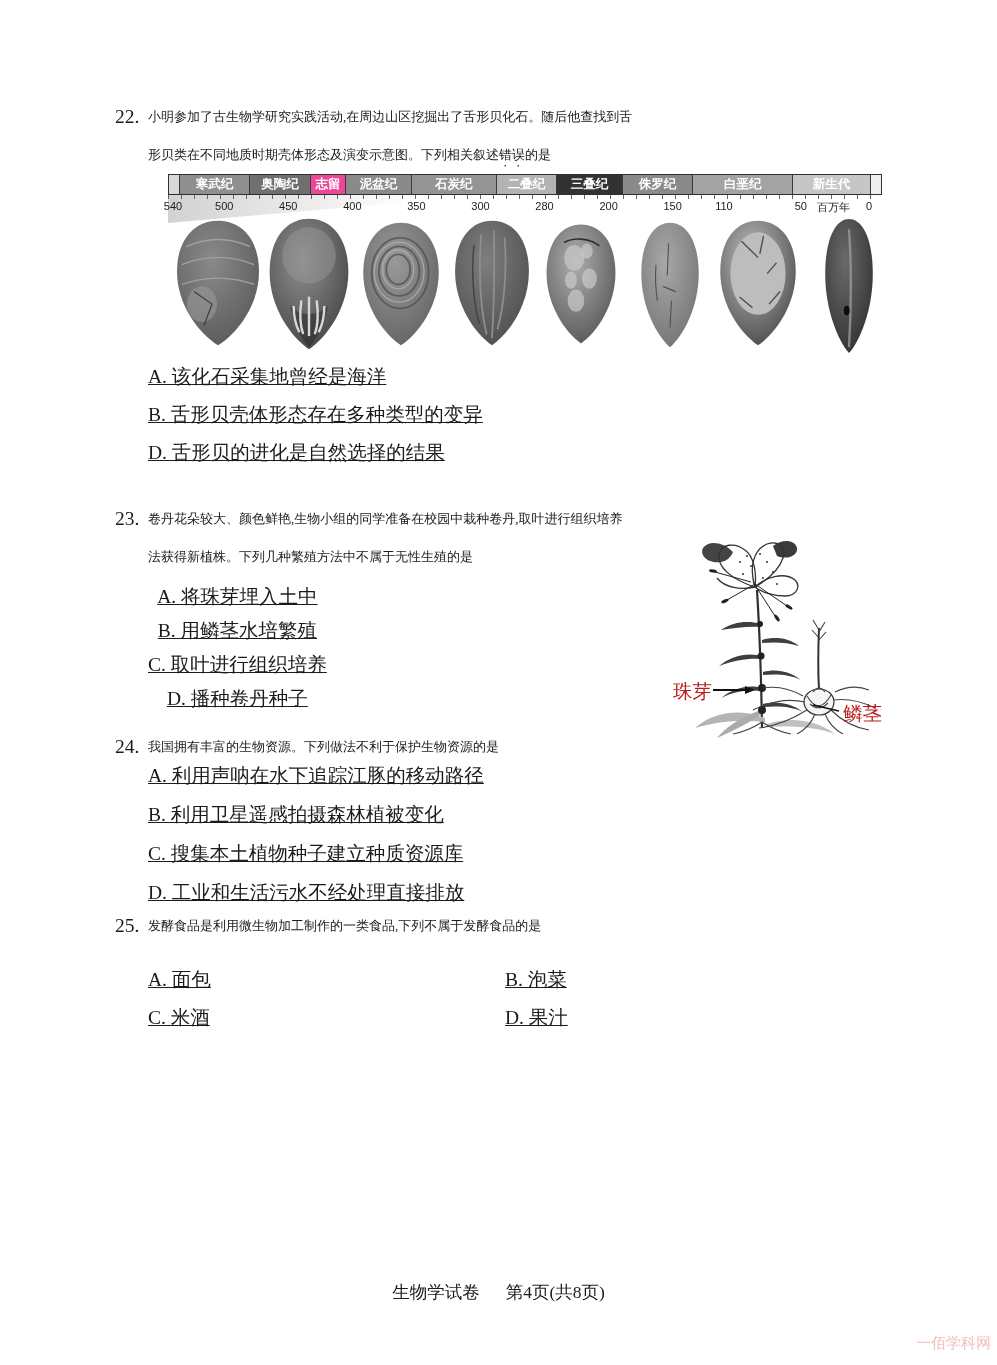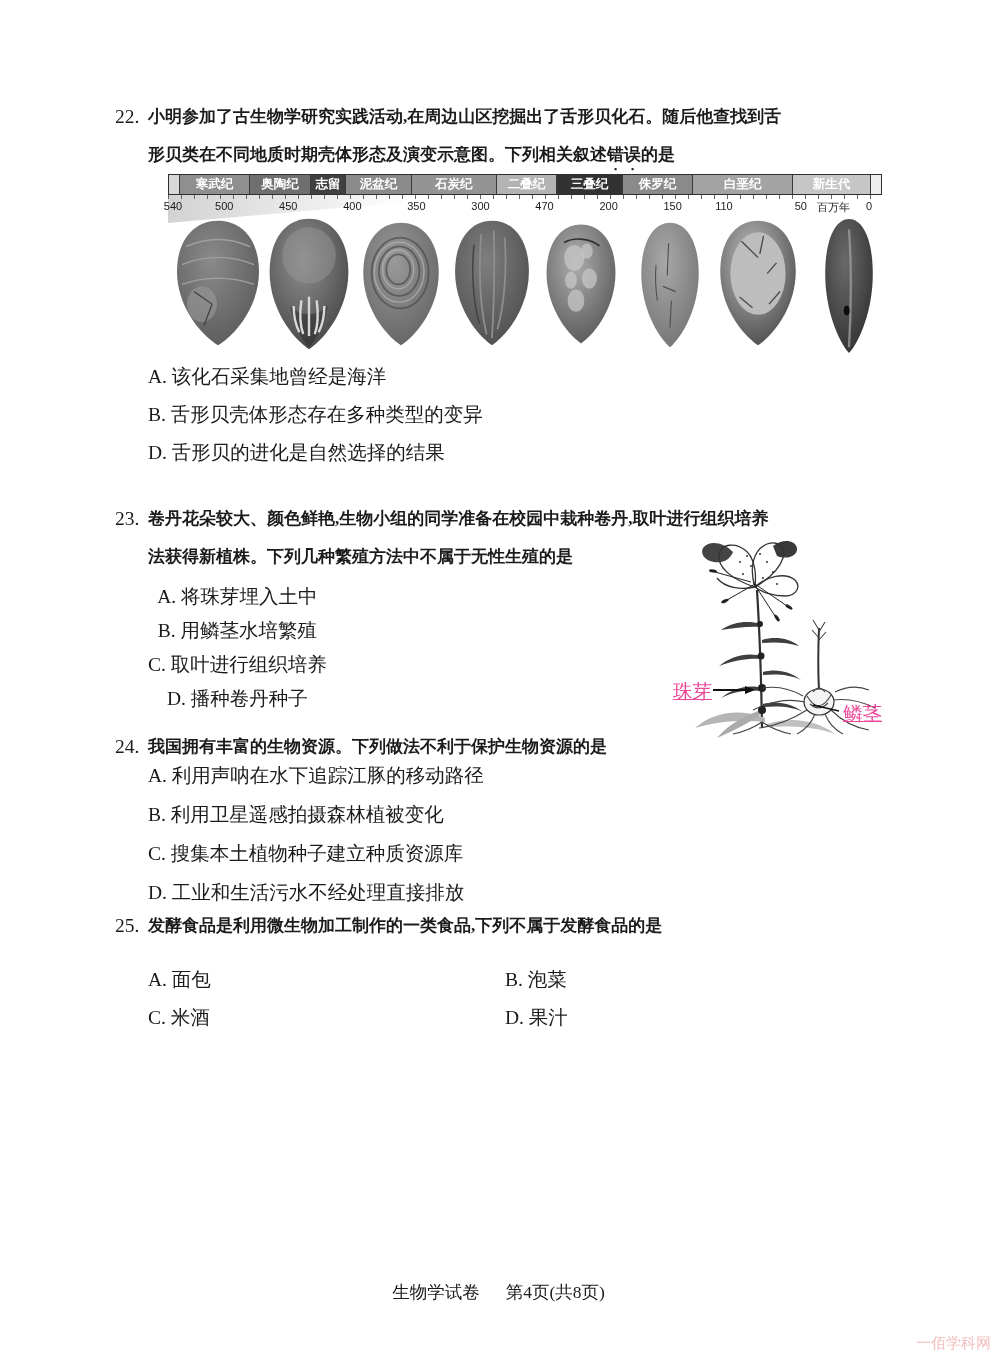--- a/index.html
+++ b/index.html
@@ -1,25 +1,25 @@
 <!DOCTYPE html>
 <html><head>
 <meta charset="utf-8">
 <style>
   html,body{margin:0;padding:0;background:#ffffff;}
   .page{position:relative;width:997px;height:1365px;background:#ffffff;overflow:hidden;
         font-family:"Liberation Serif","DejaVu Serif",serif;color:#1b1b1b;}
   .q{position:absolute;left:115px;width:790px;}
   .qnum{position:absolute;left:0;top:0;line-height:38px;font-size:19.5px;}
-  .qtext{margin-left:33px;font-size:17px;font-weight:bold;}
+  .qtext{margin-left:33px;font-size:13px;}
   .qline{line-height:38px;white-space:nowrap;}
   .emph{text-emphasis:filled dot;-webkit-text-emphasis:filled dot;
         text-emphasis-position:under right;-webkit-text-emphasis-position:under;}
   .opts{position:absolute;left:148px;font-size:19.5px;}
-  .opt{white-space:nowrap;}
+  .opt{white-space:nowrap;text-decoration:underline;}
   
   .timeline-fig{position:absolute;left:168px;top:174px;width:714px;height:180px;}
   .shadow-wedge{position:absolute;left:0;top:21px;width:320px;height:28px;
       background:linear-gradient(100deg,#c6c6c6,rgba(255,255,255,0) 75%);
       clip-path:polygon(0 0,100% 0,0 100%);opacity:.8;}
   .tl-bar{position:absolute;left:0;top:0;width:100%;height:21px;display:flex;
       border:1px solid #2f2f2f;box-sizing:border-box;}
   .seg{display:flex;align-items:center;justify-content:center;color:#ffffff;
       font-family:"Liberation Sans","DejaVu Sans",sans-serif;font-weight:bold;
       font-size:12.5px;white-space:nowrap;overflow:hidden;border-left:1px solid #3a3a3a;}
@@ -36,21 +36,21 @@
   .ts{stroke:#8e8e8e;fill:none;stroke-width:2;}
   .ts2{stroke:#3f3f3f;fill:none;stroke-width:1.5;}
   .tm{fill:#c6c6c6;opacity:.75;}
   .tc{stroke:#4d4d4d;fill:none;stroke-width:1.5;}
   .td{stroke:#3c3c3c;fill:none;stroke-width:1.2;}
   .td2{stroke:#2f2f2f;fill:none;stroke-width:2;}
   .tw{stroke:#d8d8d8;fill:none;stroke-width:2.5;}
   .tw2{stroke:#9b9b9b;fill:none;stroke-width:4;opacity:.8;}
   
   .lily-fig{position:absolute;left:655px;top:532px;width:240px;height:210px;}
-  .lily-label{position:absolute;font-size:19.5px;color:#ec4899;white-space:nowrap;text-decoration:underline;}
+  .lily-label{position:absolute;font-size:19.5px;color:#b91c1c;white-space:nowrap;}
   .sk{stroke:#333;fill:none;stroke-width:1.3;}
   .sk2{stroke:#444;fill:none;stroke-width:1.1;}
   
   .footer{position:absolute;left:0;right:0;top:1280px;text-align:center;font-size:17.5px;}
   .footer .fsep{display:inline-block;width:26px;}
   .watermark{position:absolute;right:6px;top:1334px;font-size:15px;color:#f2bcbc;
       font-family:"Liberation Sans","DejaVu Sans",sans-serif;}
 </style>
 </head>
 <body>
@@ -64,39 +64,39 @@
       <div class="qline"><span>形贝类在不同地质时期壳体形态及演变示意图。下列相关叙述</span><span class="emph">错误</span><span>的是</span></div>
     </div>
   </div>
 
   <div class="timeline-fig">
     <div class="shadow-wedge"></div>
     <div class="tl-bar" id="tl-bar">
         <span class="seg" style="flex-grow: 1.4; flex-basis: 0px; background: rgb(216, 216, 216);"></span>
         <span class="seg" style="flex-grow: 9.9; flex-basis: 0px; background: rgb(143, 143, 143);">寒武纪</span>
         <span class="seg" style="flex-grow: 8.5; flex-basis: 0px; background: rgb(111, 111, 111);">奥陶纪</span>
-        <span class="seg" style="flex-grow: 4.9; flex-basis: 0px; background: #404040;">志留</span>
+        <span class="seg" style="flex-grow: 4.9; flex-basis: 0px; background: #ec4899;">志留</span>
         <span class="seg" style="flex-grow: 9.2; flex-basis: 0px; background: rgb(138, 138, 138);">泥盆纪</span>
         <span class="seg" style="flex-grow: 12; flex-basis: 0px; background: rgb(148, 148, 148);">石炭纪</span>
         <span class="seg" style="flex-grow: 8.5; flex-basis: 0px; background: rgb(179, 179, 179);">二叠纪</span>
         <span class="seg" style="flex-grow: 9.2; flex-basis: 0px; background: rgb(50, 50, 50);">三叠纪</span>
         <span class="seg" style="flex-grow: 9.9; flex-basis: 0px; background: rgb(138, 138, 138);">侏罗纪</span>
         <span class="seg" style="flex-grow: 14.1; flex-basis: 0px; background: rgb(163, 163, 163);">白垩纪</span>
         <span class="seg" style="flex-grow: 11; flex-basis: 0px; background: rgb(198, 198, 198);">新生代</span>
         <span class="seg" style="flex-grow: 1.4; flex-basis: 0px; background: rgb(238, 238, 238);"></span>
       </div>
     <div class="tl-tickstrip"></div>
     <div class="tl-ticks" id="tl-ticks">
         <span class="tick-label" style="left: 0.7%;">540</span>
         <span class="tick-label" style="left: 7.87778%;">500</span>
         <span class="tick-label" style="left: 16.85%;">450</span>
         <span class="tick-label" style="left: 25.8222%;">400</span>
         <span class="tick-label" style="left: 34.7944%;">350</span>
         <span class="tick-label" style="left: 43.7667%;">300</span>
-        <span class="tick-label" style="left: 52.7389%;">470</span>
+        <span class="tick-label" style="left: 52.7389%;">280</span>
         <span class="tick-label" style="left: 61.7111%;">200</span>
         <span class="tick-label" style="left: 70.6833%;">150</span>
         <span class="tick-label" style="left: 77.8611%;">110</span>
         <span class="tick-label" style="left: 88.6278%;">50</span>
         <span class="tick-label" style="left: 93.2%;">百万年</span>
         <span class="tick-label" style="left: 98.2%;">0</span>
       </div>
     <div class="fossils" id="fossils">
         <svg viewBox="0 0 100 145" preserveAspectRatio="none" style="position:absolute;left:0px;top:2px;width:100px;height:130px;">
           <defs>

